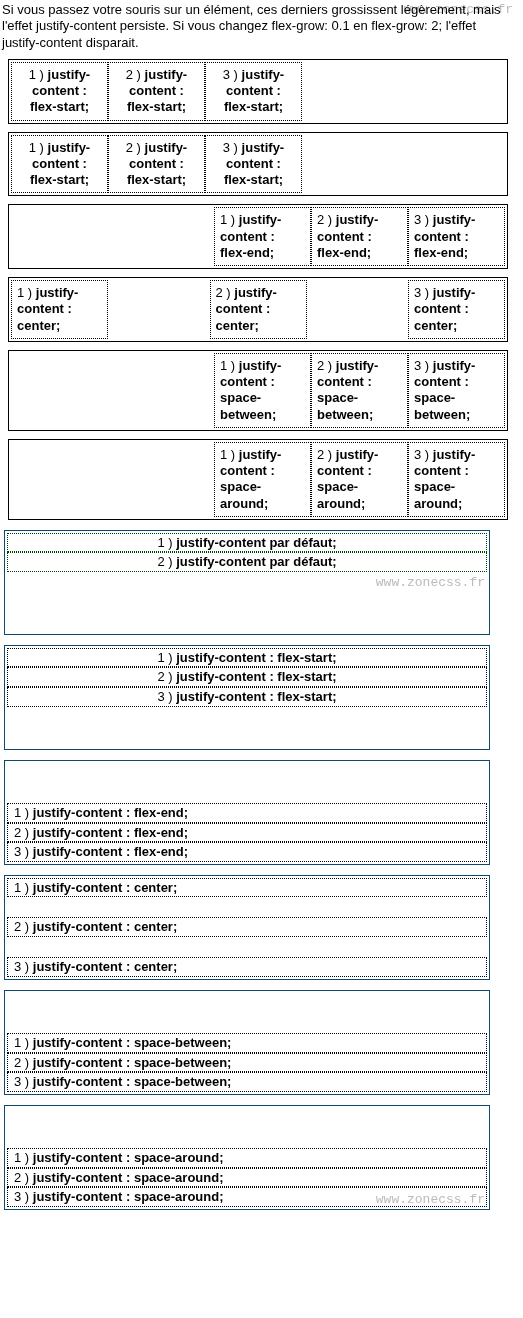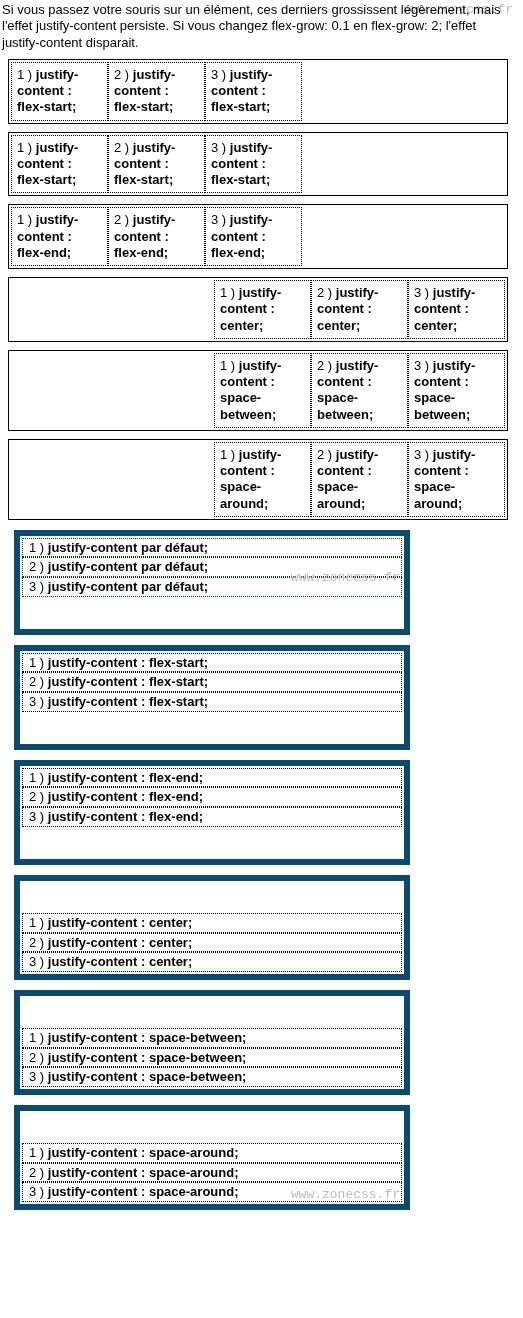--- a/index.html
+++ b/index.html
@@ -52,31 +52,31 @@
     padding: 4px 5px;
     line-height: 1.25;
     font-weight: bold;
     font-size: 13px;
     margin: 0;
   }
   .row-box .cell .n {
     font-weight: normal;
   }
 
-  .jc-start   { justify-content: flex-start; }
-  .jc-end     { justify-content: flex-start; }
-  .jc-center  { justify-content: flex-end; }
+  .jc-start   { justify-content: flex-start; text-align: center; }
+  .jc-end     { justify-content: flex-end; }
+  .jc-center  { justify-content: space-between; }
   .jc-between { justify-content: flex-end; }
   .jc-around  { justify-content: flex-end; }
 
   .col-box {
-    border: 6px solid #0c4a6e;
-    margin: 10px 0 0 12px;
+    border: 1px solid #0c4a6e;
+    margin: 10px 0 0 2px;
     box-sizing: border-box;
-    width: 396px;
+    width: 486px;
     height: 105px;
     display: flex;
     flex-direction: column;
     padding: 2px;
     position: relative;
   }
   .col-box .line {
     border: 1px dotted #000;
     box-sizing: border-box;
     padding: 1px 6px;
@@ -144,21 +144,20 @@
 
   <div class="row-box jc-around">
     <div class="cell"><span class="n">1 ) </span><span>justify-content : space-around;</span></div>
     <div class="cell"><span class="n">2 ) </span><span>justify-content : space-around;</span></div>
     <div class="cell"><span class="n">3 ) </span><span>justify-content : space-around;</span></div>
   </div>
 
   <div class="col-box default jc-start">
     <div class="line"><span class="n">1 ) </span><span>justify-content par défaut;</span></div>
     <div class="line"><span class="n">2 ) </span><span>justify-content par défaut;</span></div>
-    <div class="line"><span class="n">3 ) </span><span>justify-content par défaut;</span></div>
     <div class="wm wm-default">www.zonecss.fr</div>
   </div>
 
   <div class="col-box jc-start">
     <div class="line"><span class="n">1 ) </span><span>justify-content : flex-start;</span></div>
     <div class="line"><span class="n">2 ) </span><span>justify-content : flex-start;</span></div>
     <div class="line"><span class="n">3 ) </span><span>justify-content : flex-start;</span></div>
   </div>
 
   <div class="col-box jc-end">

